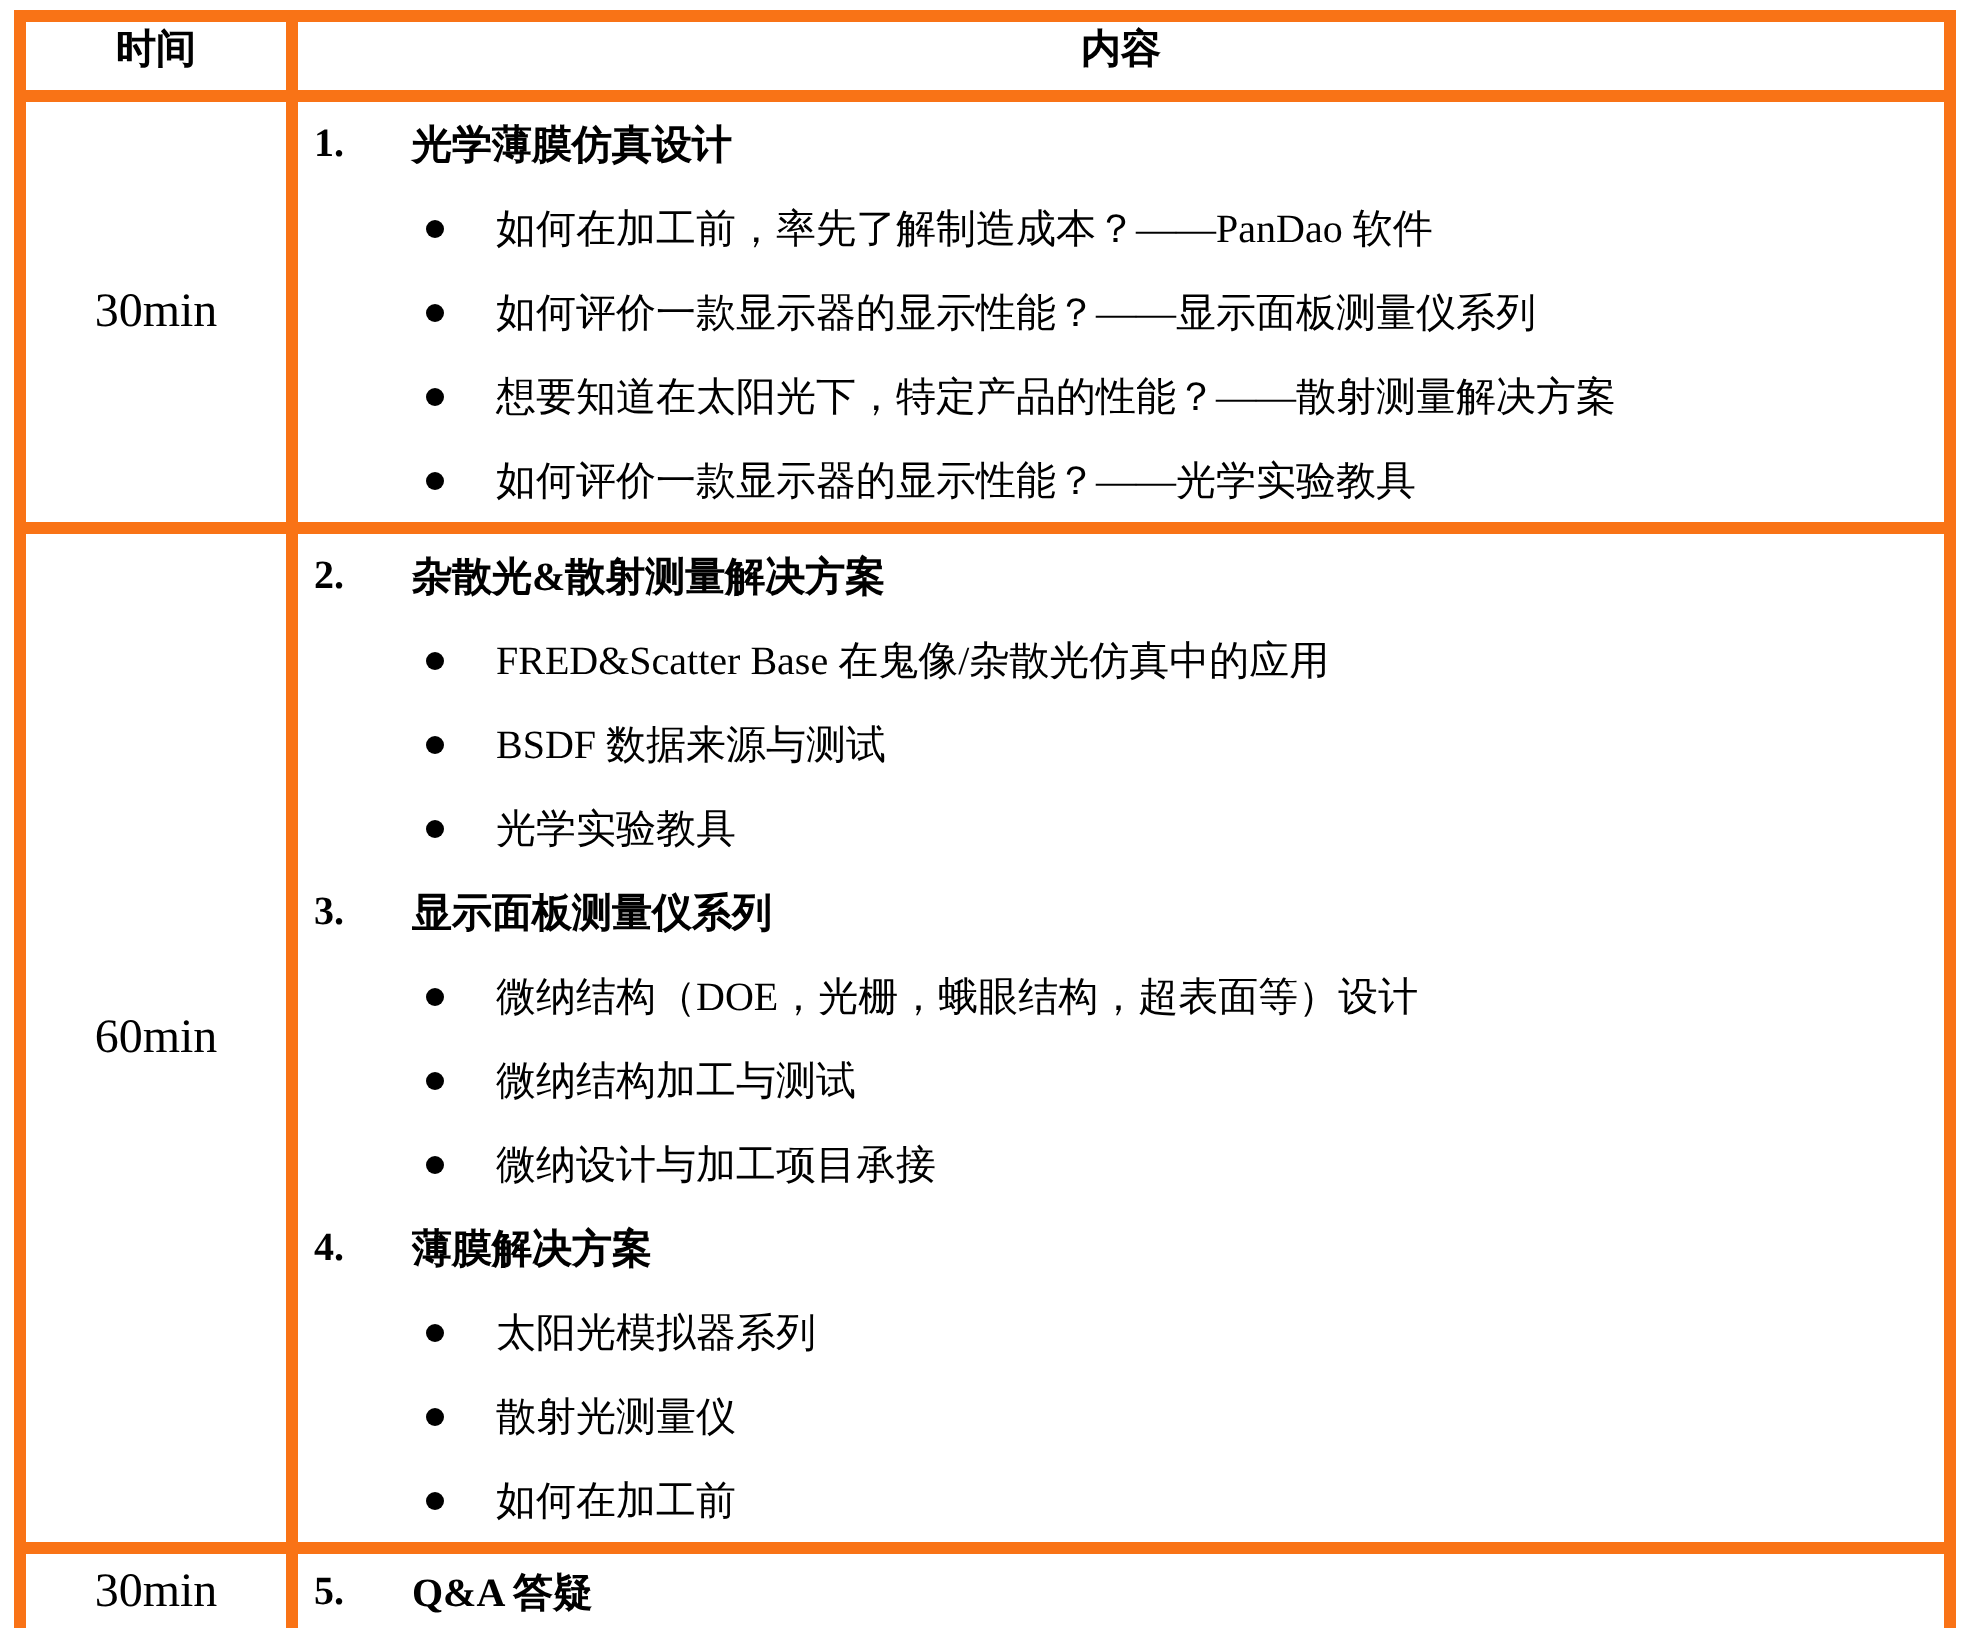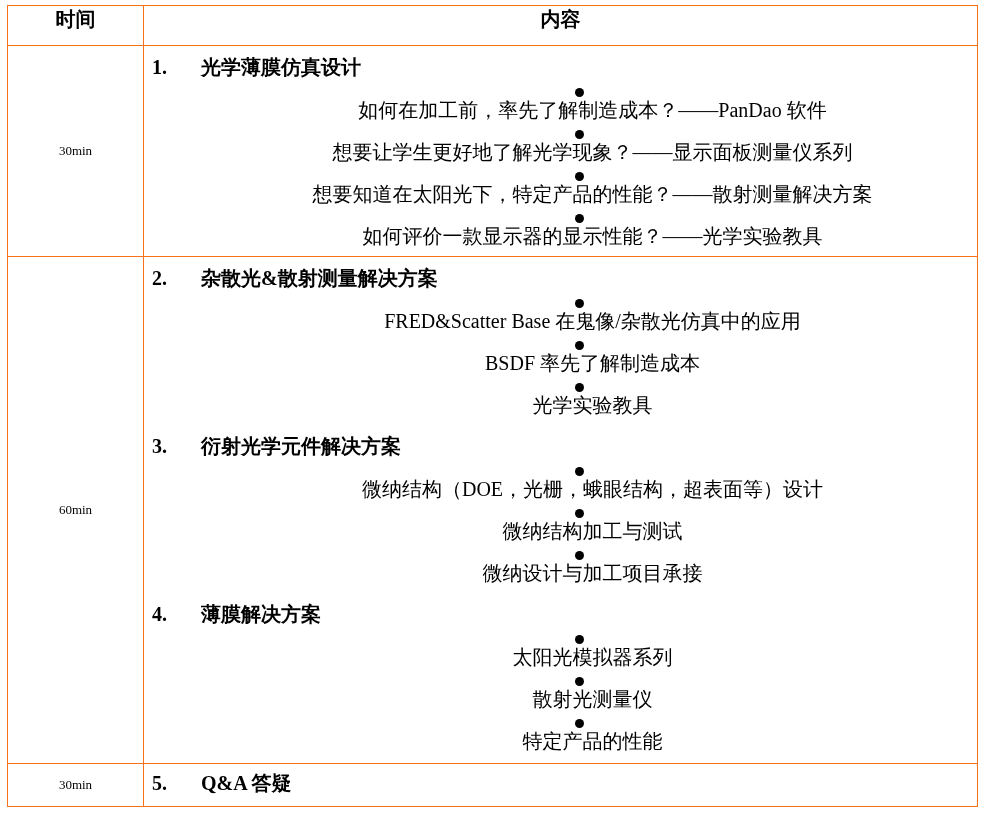--- a/index.html
+++ b/index.html
@@ -20,35 +20,35 @@
     position: absolute;
     left: 7px;
     top: 5px;
     width: 971px;
     border-collapse: collapse;
     table-layout: fixed;
   }
   col.col-time { width: 136px; }
   table.agenda th,
   table.agenda td {
-    border: 1px solid #f97316;
+    border: 6px solid #f97316;
     padding: 0;
   }
   thead tr { height: 40px; }
   thead th {
     font-size: 20px;
     font-weight: bold;
     text-align: center;
     vertical-align: top;
     padding-top: 7px;
   }
   td.time-cell {
     text-align: center;
     vertical-align: middle;
-    font-size: 13px;
+    font-size: 24px;
     white-space: nowrap;
   }
   td.content-cell {
     vertical-align: top;
     overflow: hidden;
   }
   tr.row-1 { height: 210px; }
   tr.row-2 { height: 507px; }
   tr.row-3 { height: 43px; }
   .line {
@@ -56,21 +56,21 @@
     display: flex;
     align-items: center;
     font-size: 20px;
   }
   tr.row-3 .line { height: 39px; }
   .section-title { font-weight: bold; }
   .sec-num {
     flex: 0 0 49px;
     padding-left: 8px;
   }
-  .bullet { padding-left: 64px; flex-direction: column; }
+  .bullet { padding-left: 64px; }
   .dot {
     flex: 0 0 9px;
     width: 9px;
     height: 9px;
     border-radius: 50%;
     background: #000000;
     margin-right: 26px;
   }
   .bullet-text { flex: 1 1 auto; }
 </style>
@@ -97,21 +97,21 @@
           <div class="line section-title">
             <span class="sec-num">1.</span>
             <span class="sec-text">光学薄膜仿真设计</span>
           </div>
           <div class="line bullet">
             <span class="dot"></span>
             <span class="bullet-text">如何在加工前，率先了解制造成本？——PanDao 软件</span>
           </div>
           <div class="line bullet">
             <span class="dot"></span>
-            <span class="bullet-text">想要让学生更好地了解光学现象？——显示面板测量仪系列</span>
+            <span class="bullet-text">如何评价一款显示器的显示性能？——显示面板测量仪系列</span>
           </div>
           <div class="line bullet">
             <span class="dot"></span>
             <span class="bullet-text">想要知道在太阳光下，特定产品的性能？——散射测量解决方案</span>
           </div>
           <div class="line bullet">
             <span class="dot"></span>
             <span class="bullet-text">如何评价一款显示器的显示性能？——光学实验教具</span>
           </div>
         </td>
@@ -123,29 +123,29 @@
           <div class="line section-title">
             <span class="sec-num">2.</span>
             <span class="sec-text">杂散光&amp;散射测量解决方案</span>
           </div>
           <div class="line bullet">
             <span class="dot"></span>
             <span class="bullet-text">FRED&amp;Scatter Base 在鬼像/杂散光仿真中的应用</span>
           </div>
           <div class="line bullet">
             <span class="dot"></span>
-            <span class="bullet-text">BSDF 率先了解制造成本</span>
+            <span class="bullet-text">BSDF 数据来源与测试</span>
           </div>
           <div class="line bullet">
             <span class="dot"></span>
             <span class="bullet-text">光学实验教具</span>
           </div>
           <div class="line section-title">
             <span class="sec-num">3.</span>
-            <span class="sec-text">衍射光学元件解决方案</span>
+            <span class="sec-text">显示面板测量仪系列</span>
           </div>
           <div class="line bullet">
             <span class="dot"></span>
             <span class="bullet-text">微纳结构（DOE，光栅，蛾眼结构，超表面等）设计</span>
           </div>
           <div class="line bullet">
             <span class="dot"></span>
             <span class="bullet-text">微纳结构加工与测试</span>
           </div>
           <div class="line bullet">
@@ -159,21 +159,21 @@
           <div class="line bullet">
             <span class="dot"></span>
             <span class="bullet-text">太阳光模拟器系列</span>
           </div>
           <div class="line bullet">
             <span class="dot"></span>
             <span class="bullet-text">散射光测量仪</span>
           </div>
           <div class="line bullet">
             <span class="dot"></span>
-            <span class="bullet-text">特定产品的性能</span>
+            <span class="bullet-text">如何在加工前</span>
           </div>
         </td>
       </tr>
 
       <tr class="row-3">
         <td class="time-cell">30min</td>
         <td class="content-cell">
           <div class="line section-title">
             <span class="sec-num">5.</span>
             <span class="sec-text">Q&amp;A 答疑</span>

